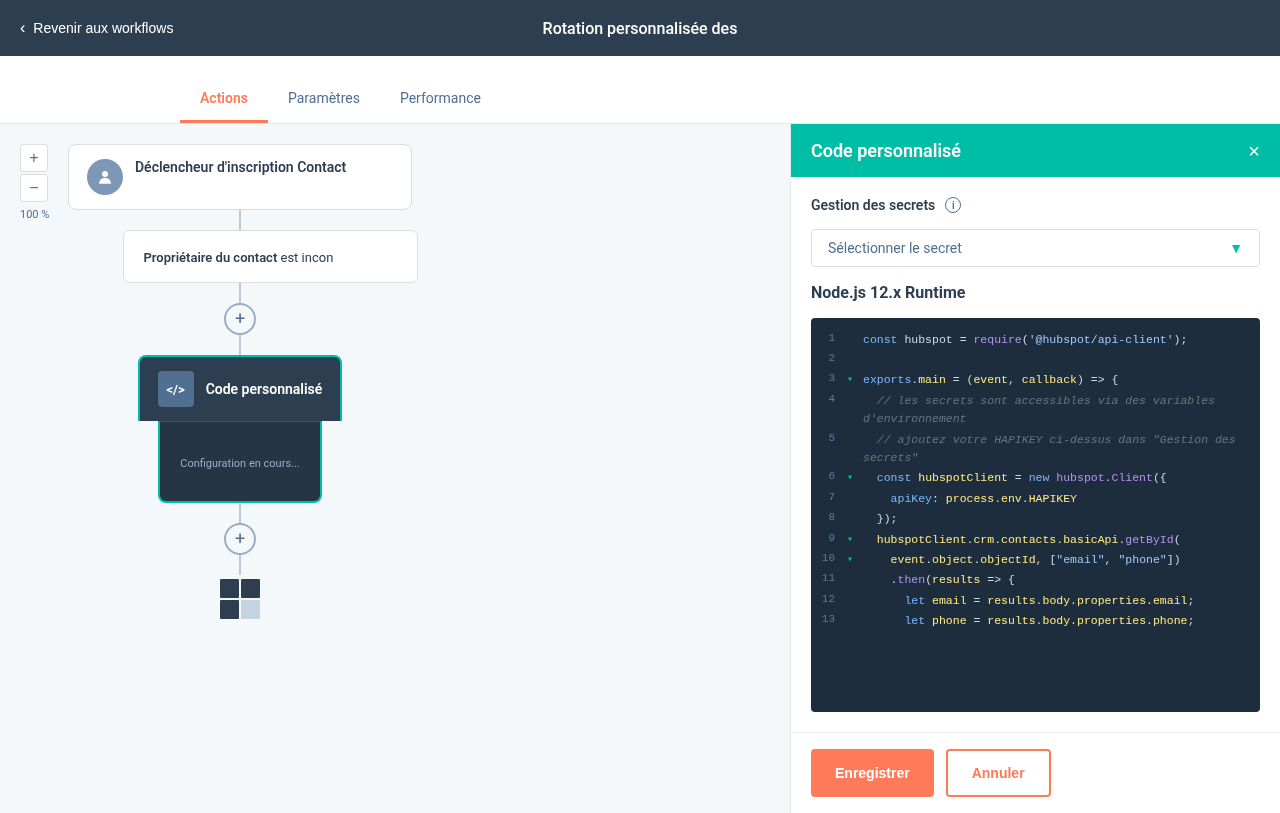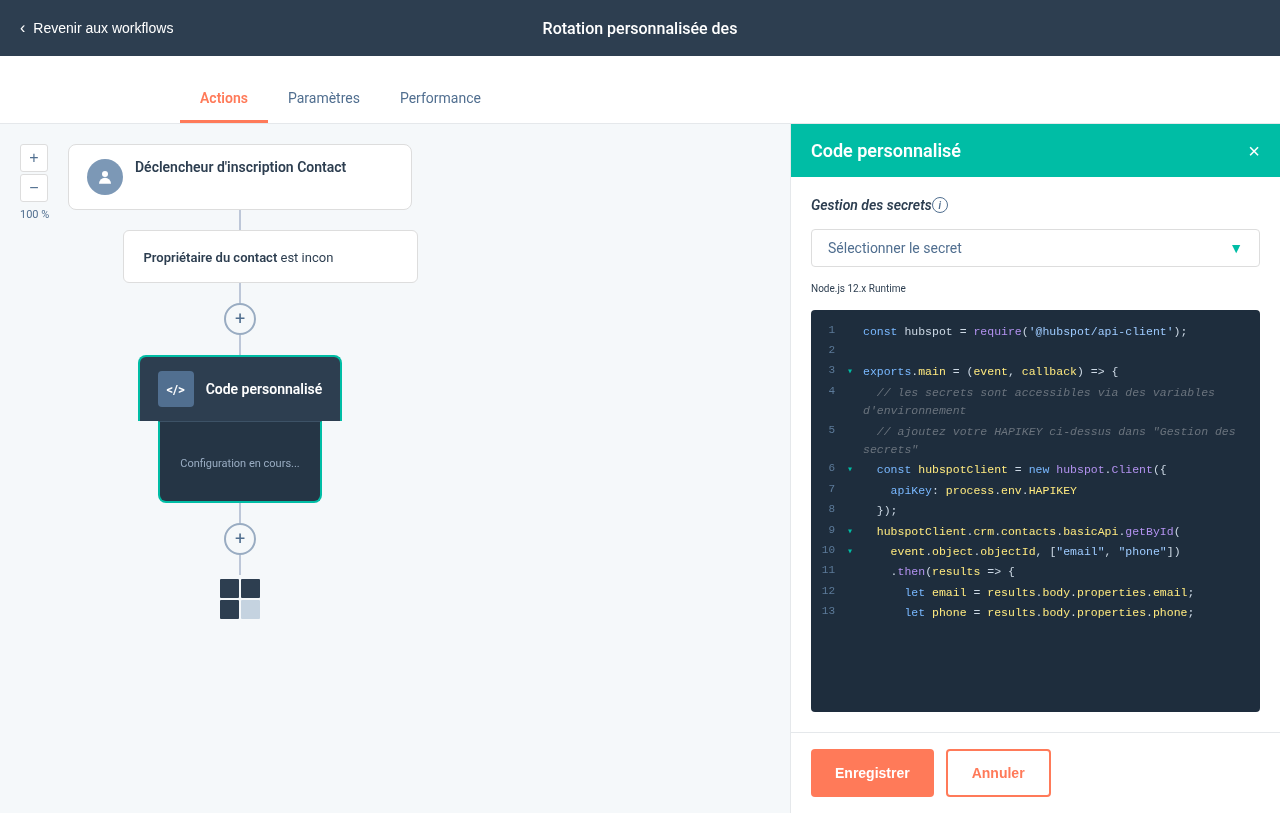--- a/index.html
+++ b/index.html
@@ -240,22 +240,21 @@
       display: flex;
       flex-direction: column;
       gap: 16px;
     }
     .secrets-label {
       font-size: 14px;
       font-weight: 600;
       color: #2d3e50;
       display: flex;
       align-items: center;
-      gap: 0;
-      font-style: italic;
+      gap: 10px;
     }
     .info-icon {
       width: 16px;
       height: 16px;
       border-radius: 50%;
       border: 1.5px solid #516f90;
       display: inline-flex;
       align-items: center;
       justify-content: center;
       font-size: 10px;
@@ -269,22 +268,22 @@
       font-size: 14px;
       color: #516f90;
       display: flex;
       align-items: center;
       justify-content: space-between;
       cursor: pointer;
       background: #fff;
     }
 
     .runtime-label {
-      font-size: 10px;
-      font-weight: 400;
+      font-size: 16px;
+      font-weight: 700;
       color: #2d3e50;
     }
 
     
     .code-editor {
       background: #1e2d3d;
       border-radius: 4px;
       padding: 12px 0;
       font-family: 'Courier New', Courier, monospace;
       font-size: 12px;

